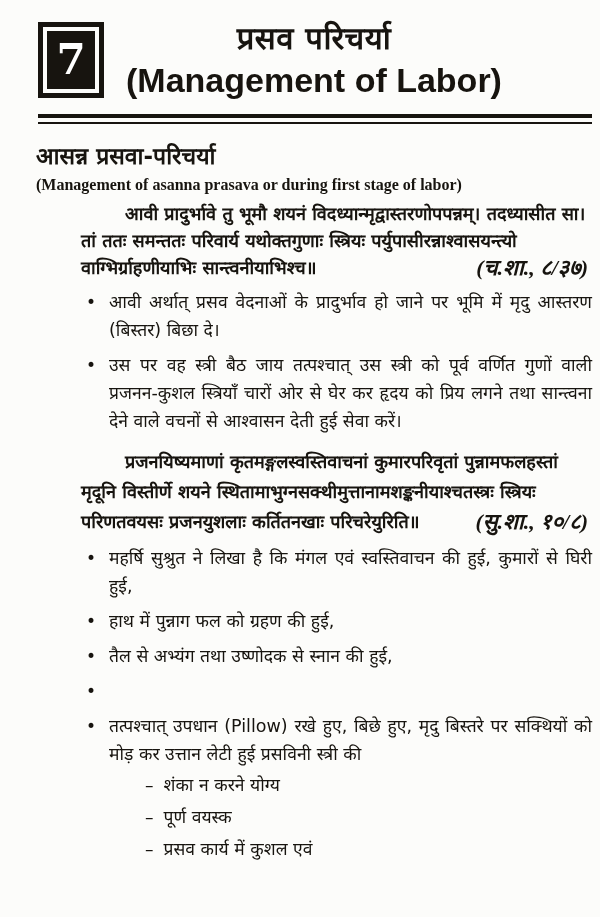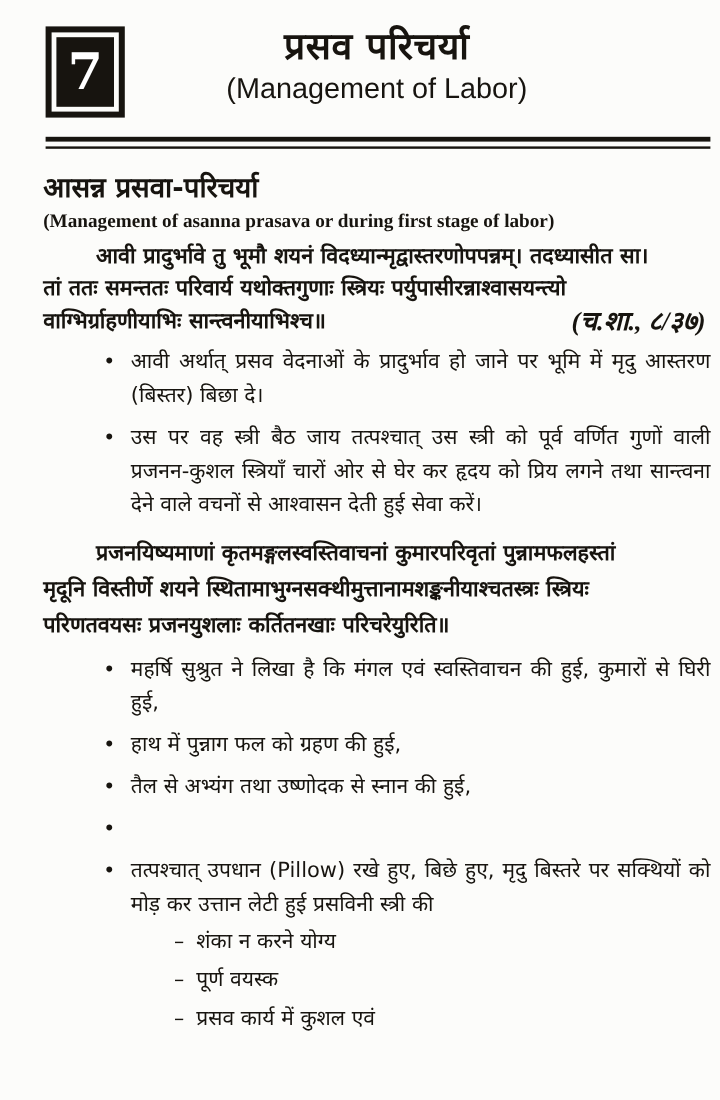--- a/index.html
+++ b/index.html
@@ -23,34 +23,34 @@
     padding: 4px;
   }
   .chapter-box-inner {
     width: 100%; height: 100%;
     background: #17140f; color: #fff;
     display: flex; align-items: center; justify-content: center;
     font-family: "DejaVu Serif", serif;
     font-size: 42px; font-weight: 700; line-height: 1;
   }
   .title-hi { font-size: 31px; font-weight: 700; letter-spacing: 0.5px; }
-  .title-en { font-size: 24px; font-weight: 400; font-family: "Liberation Sans", sans-serif; margin-top: 3px; }
+  .title-en { font-size: 34px; font-weight: 700; font-family: "Liberation Sans", sans-serif; margin-top: 3px; }
   .double-rule {
     margin: 10px 0 0 2px;
     height: 10px;
     border-top: 4px solid #17140f;
     border-bottom: 2px solid #17140f;
   }
 
   
   main { margin-top: 15px; }
   .sec-hi { font-size: 23px; font-weight: 700; }
   .sec-en { font-size: 16px; font-weight: 700; font-family: "Liberation Serif", serif; margin-top: 5px; }
 
-  .verse { font-weight: 700; font-size: 18px; line-height: 27px; margin-top: 6px; text-align: justify; }
+  .verse { font-weight: 700; font-size: 18px; line-height: 27px; margin-top: 6px; text-align: justify; margin-left: 45px; }
   .verse.wide { line-height: 30px; margin-top: 12px; }
   .vline { display: block; }
   .vline.indent { text-indent: 44px; }
   .vline.vlast { display: flex; justify-content: space-between; align-items: center; }
   .cite {
     font-family: "Liberation Serif", serif;
     font-style: italic; font-weight: 700;
     font-size: 22px; white-space: nowrap;
     padding-right: 4px;
   }
@@ -112,20 +112,21 @@
         <span class="marker">•</span>
         <span class="btext">उस पर वह स्त्री बैठ जाय तत्पश्चात् उस स्त्री को पूर्व वर्णित गुणों वाली प्रजनन-कुशल स्त्रियाँ चारों ओर से घेर कर हृदय को प्रिय लगने तथा सान्त्वना देने वाले वचनों से आश्वासन देती हुई सेवा करें।</span>
       </li>
     </ul>
 
     <p class="verse wide">
       <span class="vline indent">प्रजनयिष्यमाणां कृतमङ्गलस्वस्तिवाचनां कुमारपरिवृतां पुन्नामफलहस्तां</span>
       <span class="vline">मृदूनि विस्तीर्णे शयने स्थितामाभुग्नसक्थीमुत्तानामशङ्कनीयाश्चतस्त्रः स्त्रियः</span>
       <span class="vline vlast">
         <span>परिणतवयसः प्रजनयुशलाः कर्तितनखाः परिचरेयुरिति॥</span>
+        <span class="cite">(सु.शा., १०/८)</span>
       </span>
     </p>
 
     <ul class="bullets">
       <li>
         <span class="marker">•</span>
         <span class="btext">महर्षि सुश्रुत ने लिखा है कि मंगल एवं स्वस्तिवाचन की हुई, कुमारों से घिरी हुई,</span>
       </li>
       <li>
         <span class="marker">•</span>

